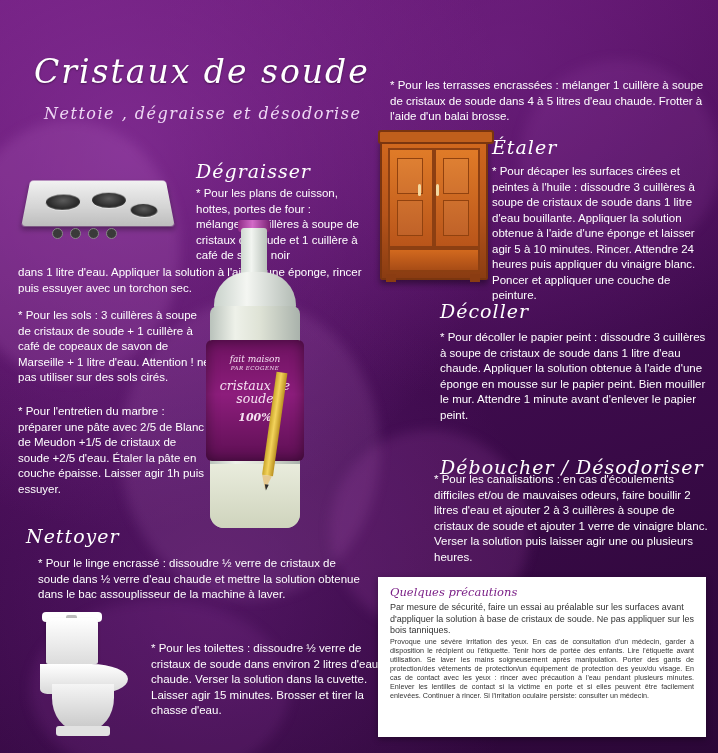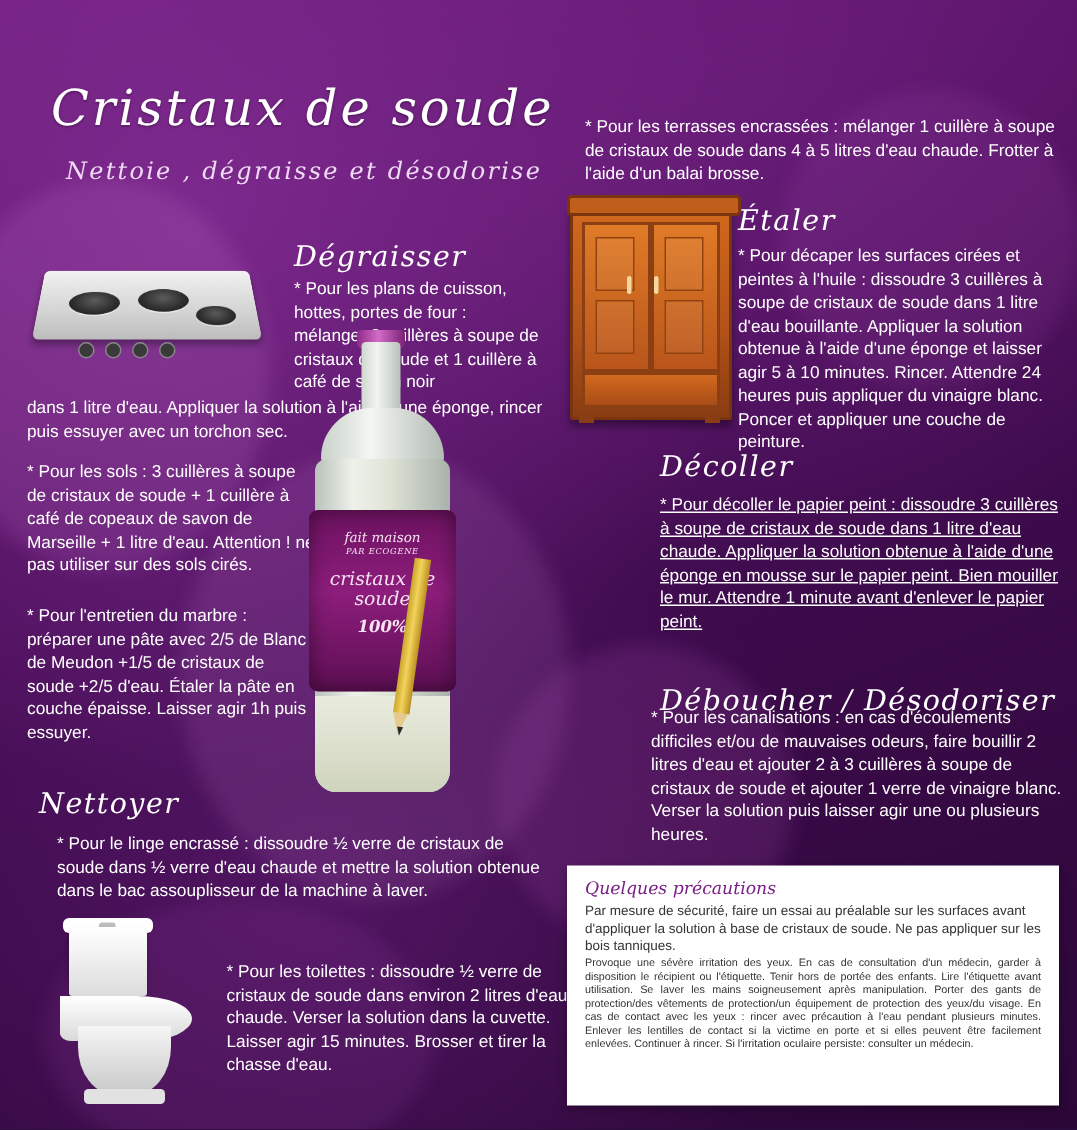--- a/index.html
+++ b/index.html
@@ -99,21 +99,21 @@
 
   #nettoyer-title { left: 26px; top: 525px; }
   #nettoyer-p1 { left: 38px; top: 556px; width: 330px; }
   #nettoyer-p2 { left: 130px; top: 641px; width: 228px; margin-left: 21px; }
 
   
   #terrasses-p { left: 390px; top: 66px; width: 318px; margin-top: 12px; }
   #decaper-title { left: 492px; top: 136px; }
   #decaper-p { left: 492px; top: 164px; width: 214px; }
   #decoller-title { left: 440px; top: 300px; }
-  #decoller-p { left: 440px; top: 330px; width: 268px; text-decoration: underline; }
+  #decoller-p { left: 440px; top: 330px; width: 268px; }
   #deboucher-title { left: 440px; top: 456px; }
   #deboucher-p { left: 434px; top: 472px; width: 274px; }
 
   
   .card {
     position: absolute;
     left: 378px; top: 577px;
     width: 328px; height: 160px;
     background: #ffffff;
     box-shadow: 0 2px 6px rgba(0,0,0,0.35);

